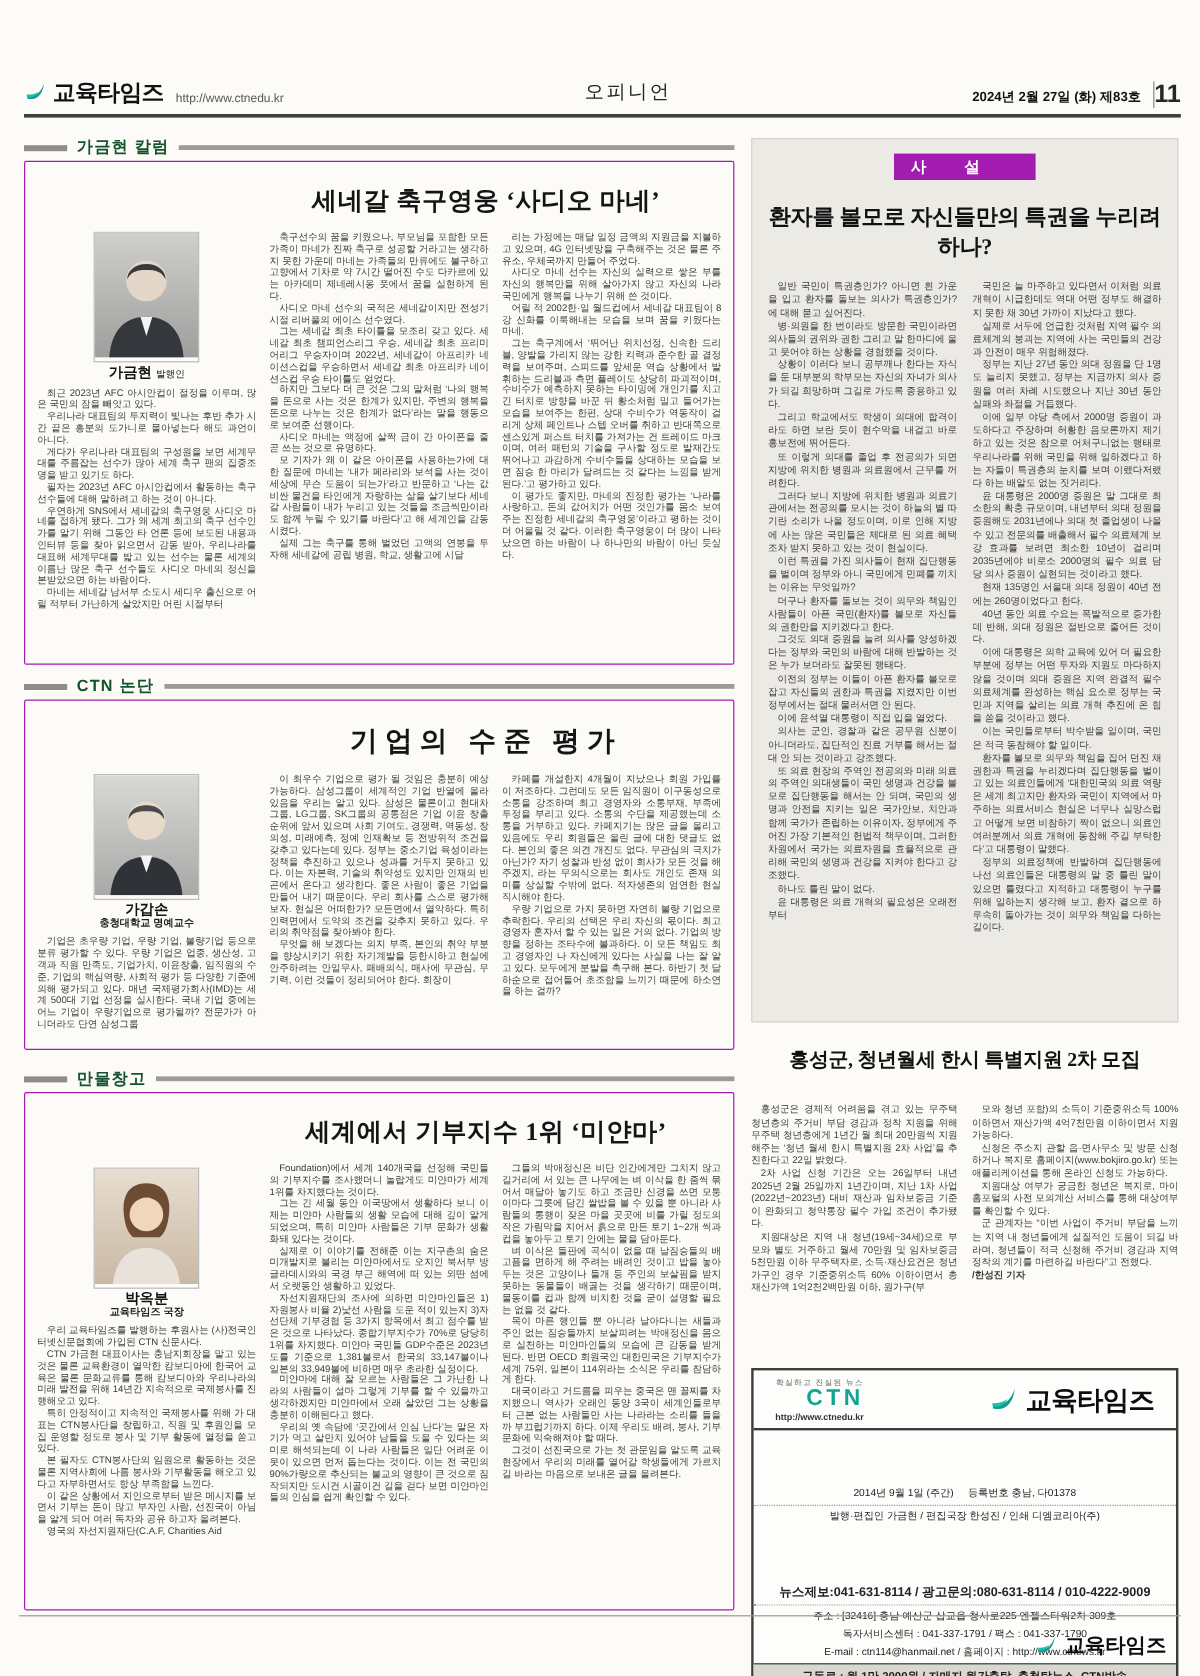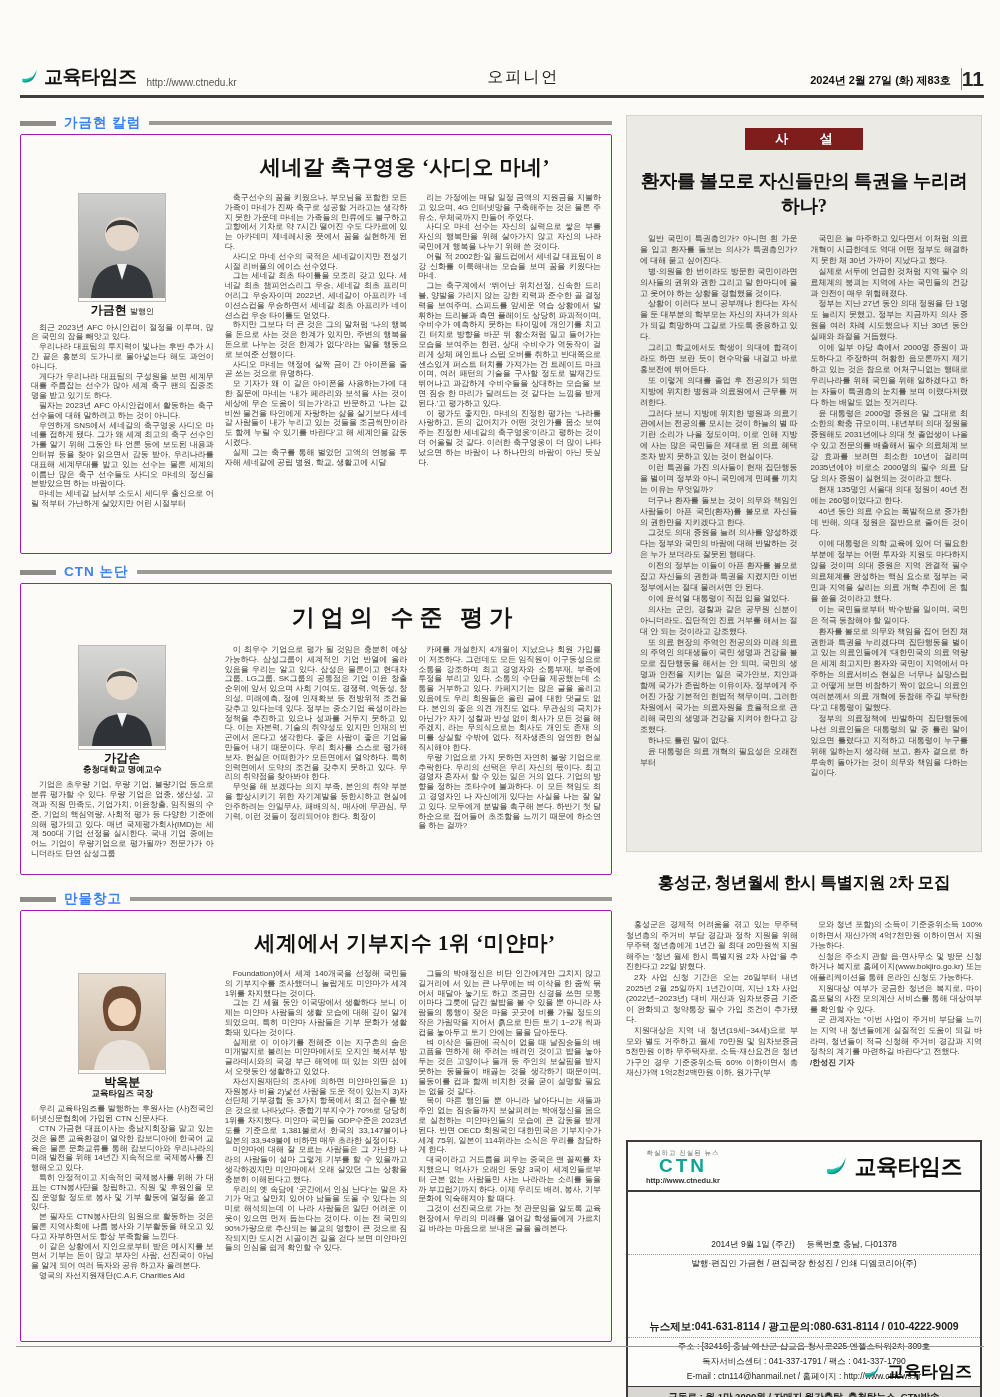--- a/index.html
+++ b/index.html
@@ -18,62 +18,62 @@
   .mh-page{font-size:21px;font-weight:bold;border-left:1px solid #888;line-height:22px;}
   .mh-rule{height:3px;background:#3f3f3f;margin-top:5px;}
 
   .main{display:flex;gap:14px;margin-top:17px;}
   .left-zone{width:592px;}
   .right-zone{width:356px;}
 
   
   .section-head{display:flex;align-items:center;gap:8px;height:16px;}
   .section-head .dash{width:36px;height:5px;background:#8f8d88;}
-  .section-head .label{font-weight:bold;font-size:13.5px;color:#3b82f6;letter-spacing:1px;white-space:nowrap;}
+  .section-head .label{font-weight:bold;font-size:13.5px;color:#14532d;letter-spacing:1px;white-space:nowrap;}
   .section-head .rule{flex:1;height:4px;background:#9d9b96;}
   .boxed{border:1px solid #a21caf;border-radius:2px;margin-top:3px;padding:6px 10px 8px;box-sizing:border-box;overflow:hidden;}
 
   .art-headline{font-family:"Liberation Serif","DejaVu Serif",serif;font-weight:bold;color:#141414;
                 text-align:center;margin:12px 0 12px 178px;letter-spacing:0.5px;}
   .h-size-a{font-size:21px;} .h-size-b{font-size:23px;letter-spacing:6px;} .h-size-c{font-size:21px;}
 
   .cols{display:flex;gap:11px;}
   .col{flex:1 1 0;min-width:0;text-align:justify;font-size:8px;line-height:9.8px;color:#3a3a3a;overflow:hidden;}
   .col p{margin:0;text-indent:8px;}
   .fig{width:88px;margin:2px auto 6px;}
   .fig .ph{width:88px;border:1px solid #bbb;box-sizing:border-box;}
   .fig .nm{text-align:center;font-weight:bold;font-size:12px;margin-top:4px;color:#111;}
   .fig .nm small{font-weight:normal;font-size:8px;}
   .fig .rl{text-align:center;font-weight:bold;font-size:8.5px;color:#222;margin-top:1px;}
 
   .body-a{height:352px;} .body-b{height:232px;} .body-c{height:330px;}
 
   
   .editorial{background:#eceae4;border:1px solid #d5d2ca;box-sizing:border-box;height:737px;padding:12px 13px;}
-  .ed-label{width:118px;height:22px;background:#7f1d1d;color:#fff;margin:0 auto;text-align:center;
+  .ed-label{width:118px;height:22px;background:#a21caf;color:#fff;margin:0 auto;text-align:left;
             font-size:13px;font-weight:bold;line-height:22px;letter-spacing:14px;text-indent:14px;}
   .ed-headline{font-family:"Liberation Serif","DejaVu Serif",serif;font-size:18.5px;font-weight:bold;
                text-align:center;color:#111;margin:18px 0 16px;letter-spacing:-0.3px;}
   .ed-cols{display:flex;gap:13px;}
   .ed-col{flex:1 1 0;min-width:0;font-size:8px;line-height:10.9px;text-align:justify;color:#3a3a3a;height:628px;overflow:hidden;}
   .ed-col p{margin:0;text-indent:8px;}
 
   
   .news{margin-top:20px;}
   .news h3{font-family:"Liberation Serif","DejaVu Serif",serif;font-size:16.5px;color:#111;
            margin:0 0 10px;text-align:center;letter-spacing:-0.2px;}
   .news-cols{display:flex;gap:12px;}
   .news-col{flex:1 1 0;min-width:0;font-size:8px;line-height:10.6px;text-align:justify;color:#3a3a3a;height:208px;overflow:hidden;margin-top:16px;}
   .news-col p{margin:0;text-indent:8px;}
   .byline{text-align:left;font-weight:bold;text-indent:0 !important;}
 
   
   .infobox{margin-top:12px;border:2px solid #3c3c3c;background:#fdfdfb;text-align:center;font-size:8.5px;color:#222;}
   .ib-row1{display:flex;justify-content:space-between;align-items:center;padding:7px 18px 5px;border-bottom:2px solid #3c3c3c;}
-  .ctn-block{text-align:center;line-height:1.1;}
+  .ctn-block{text-align:right;line-height:1.1;}
   .ctn-slogan{font-size:6.5px;color:#666;letter-spacing:1px;}
   .ctn-word{font-size:19px;font-weight:bold;color:#11a494;letter-spacing:3px;}
   .ctn-url{font-size:7.5px;font-weight:bold;color:#333;}
   .ib-brand{display:flex;align-items:center;gap:5px;font-size:22px;font-weight:bold;color:#0d0d0d;letter-spacing:-0.5px;}
   .ib-line{padding:3px 6px;}
   .dotted{border-bottom:1px dotted #999;margin-top:44px;}
   .ib-bold{font-weight:bold;font-size:10.5px;padding:3px 6px;}
   .ib-gray{background:#d9d7d1;font-weight:bold;font-size:9.5px;padding:4px 6px;border-top:1px solid #3c3c3c;}
   .ib-tiny{font-size:6.5px;padding:3px 4px;color:#444;border-top:1px solid #bbb;}
 

